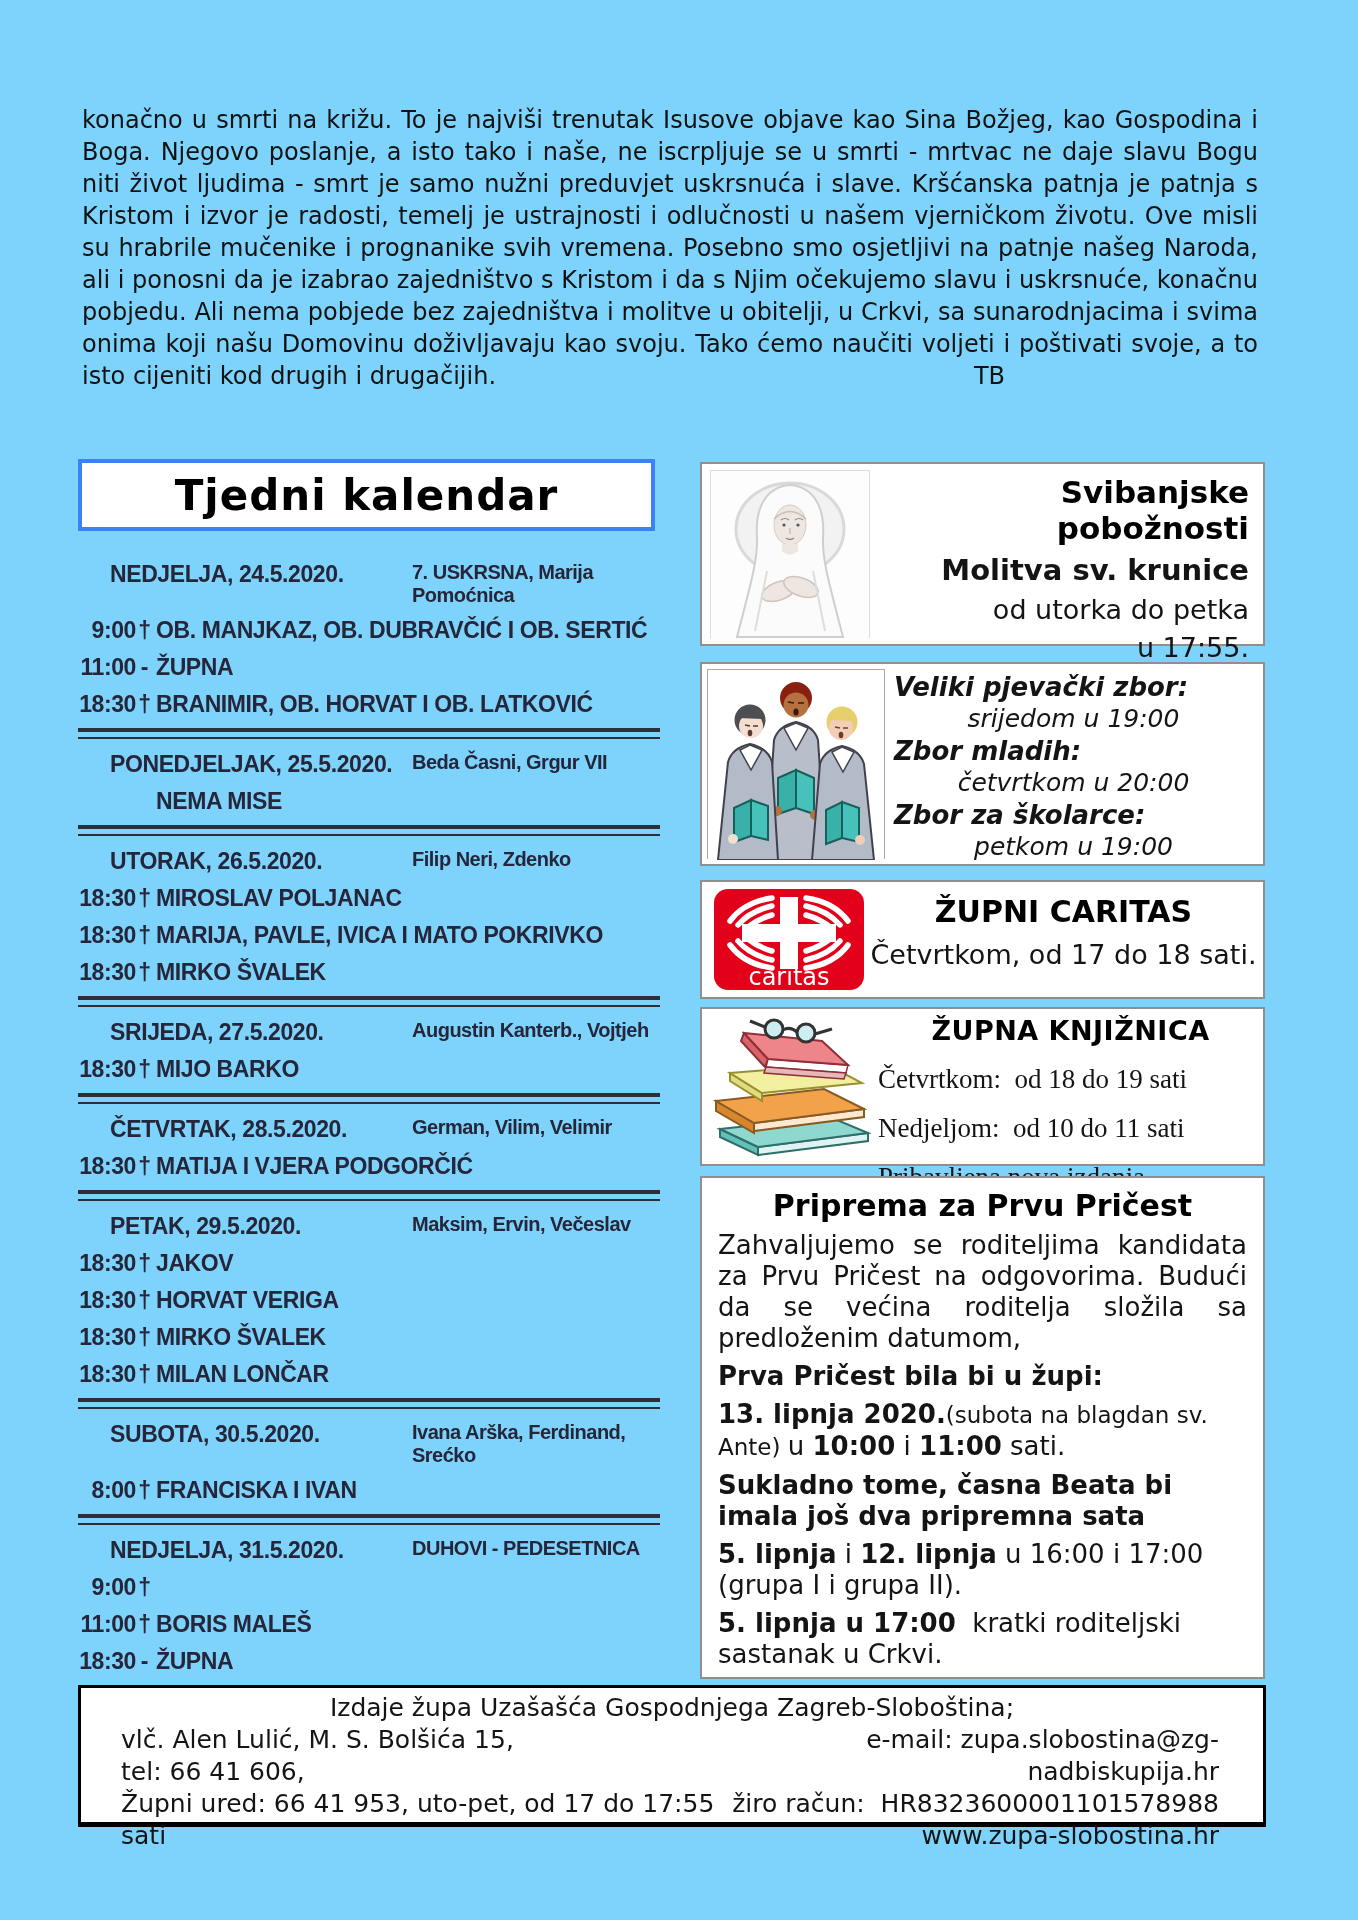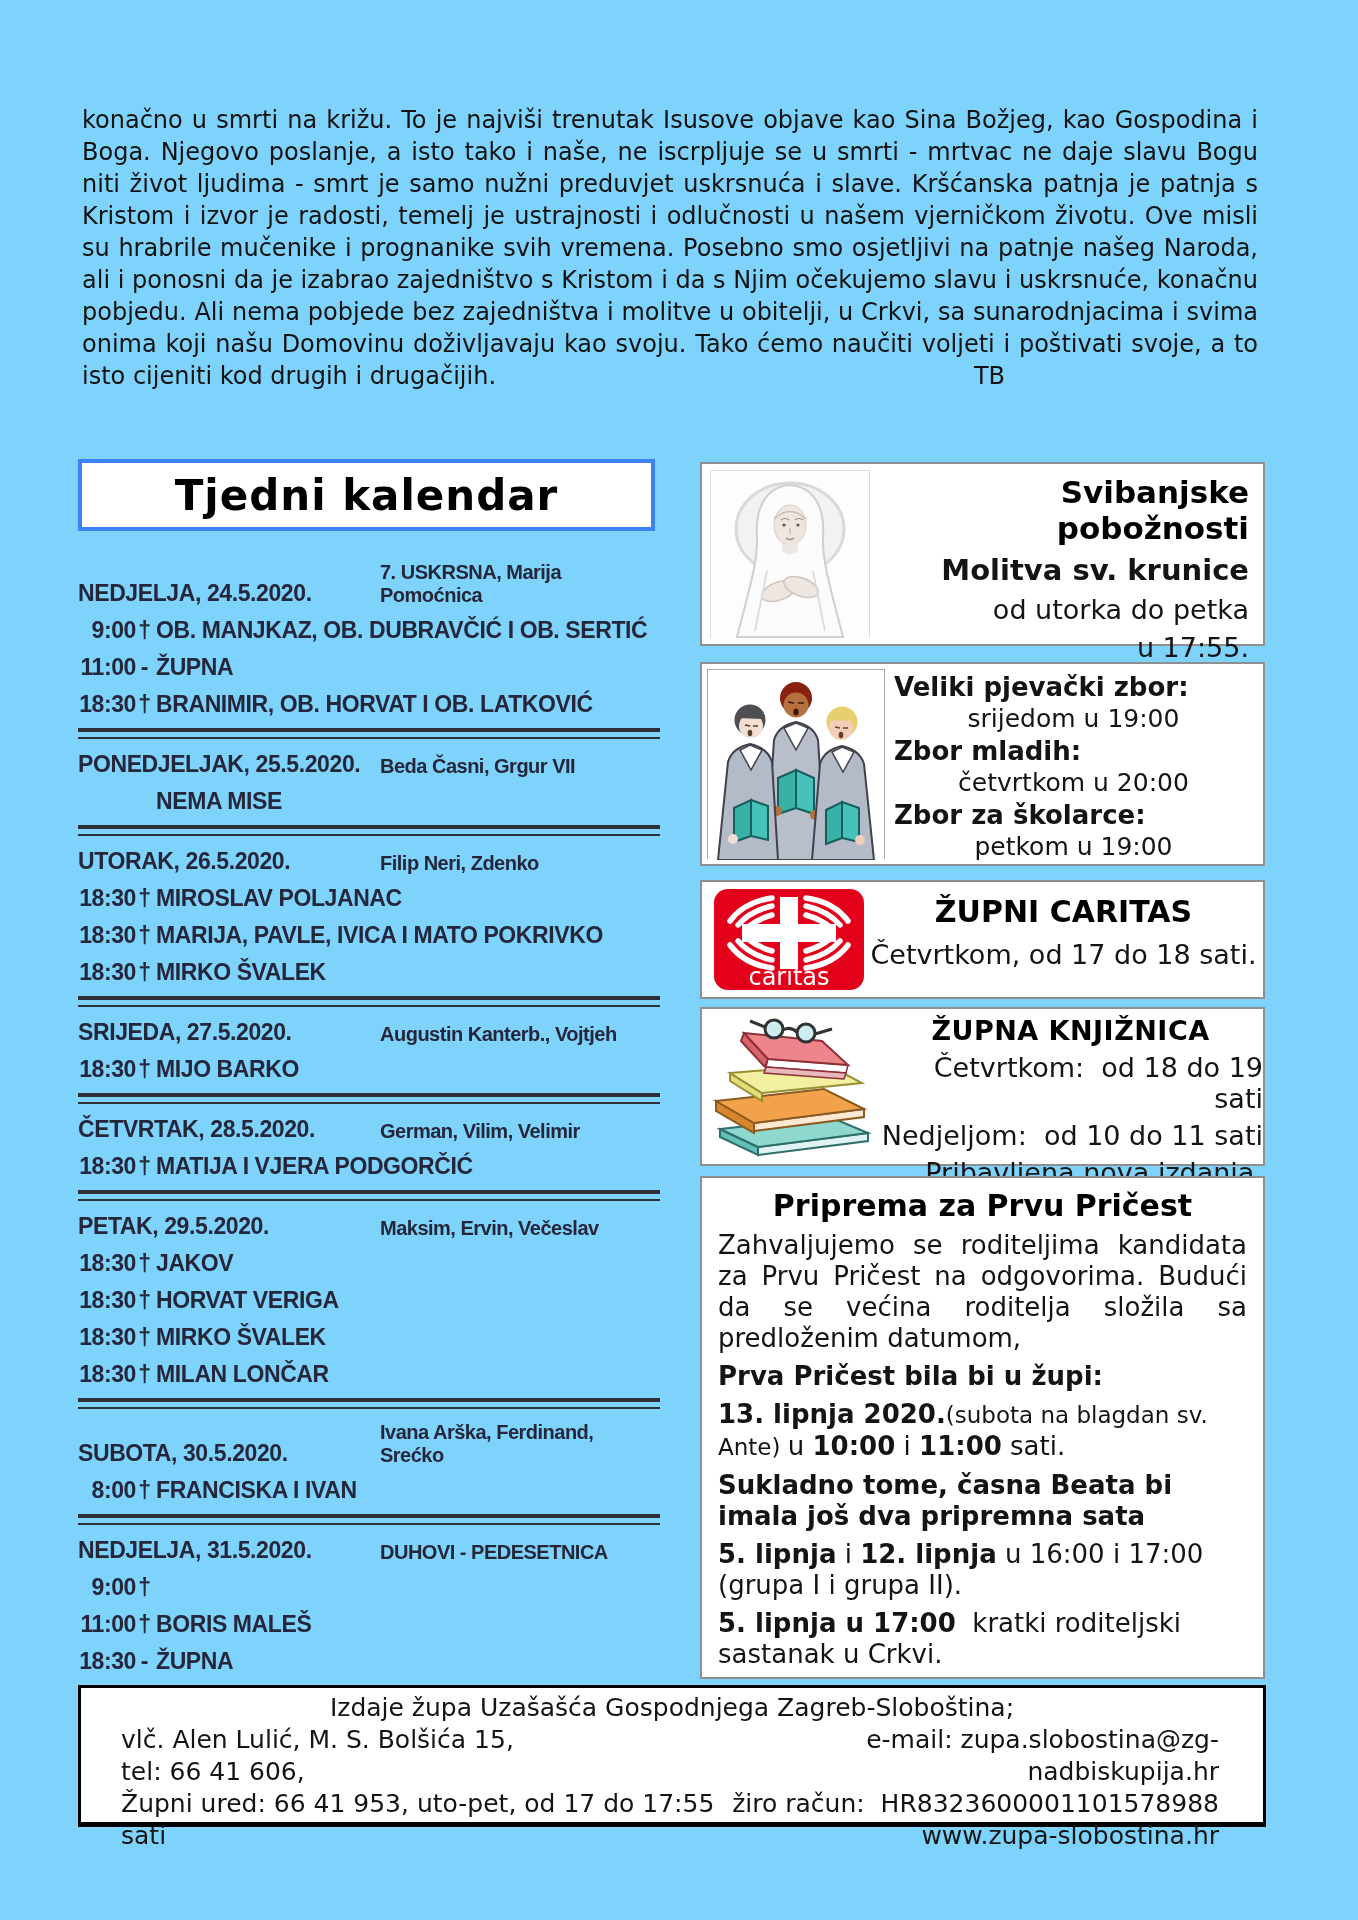--- a/index.html
+++ b/index.html
@@ -12,56 +12,56 @@
   .intro .sig{float:right;margin-right:253px;font-weight:normal;}
 
   
   .leftcol{position:absolute;left:78px;top:459px;width:582px;}
   .cal-title-box{width:577px;height:72px;border:4px solid #3b82f6;box-sizing:border-box;
                  display:flex;align-items:center;justify-content:center;background:#fff;}
   .cal-title{font-weight:bold;font-size:42px;letter-spacing:1px;color:#000;}
   .calendar{margin-top:18px;font-family:"Liberation Sans",sans-serif;font-weight:bold;
             color:#26263a;letter-spacing:-0.4px;}
   .day{padding:12px 0 10px 0;}
-  .day-header{display:flex;align-items:flex-end;}
+  .day-header{display:flex;align-items:flex-start;margin-left:32px;}
   .day-date{min-width:302px;font-size:23px;}
   .day-saint{flex:1;font-size:20px;letter-spacing:-0.5px;}
   .mass{display:flex;margin-top:10px;font-size:23px;}
   .m-time{width:58px;text-align:right;}
   .m-sep{width:17px;text-align:center;}
   .m-text{flex:1;margin-left:3px;}
   .divider{border-top:4px solid #2e2e38;border-bottom:2px solid #2e2e38;height:5px;}
 
   
   .box{position:absolute;left:700px;width:565px;border:2px solid #8f8f8f;
        background:#fff;box-sizing:border-box;}
   #box-devotions{top:462px;height:184px;display:flex;}
   .mary-wrap{margin:6px 0 6px 8px;border:1px solid #ddd;line-height:0;}
   .dev-text{flex:1;text-align:right;padding:10px 14px 0 0;}
   .dev-title{font-size:31px;font-weight:bold;color:#000;}
   .dev-sub{font-size:29px;font-weight:bold;margin-top:7px;}
   .dev-line{font-size:27px;margin-top:7px;}
 
-  #box-choir{top:662px;height:204px;display:flex;}
+  #box-choir{top:662px;height:204px;display:flex;font-style:italic;}
   .choir-wrap{margin:5px;border:1px solid #aaa;line-height:0;}
   .choir-text{flex:1;padding:8px 10px 0 4px;}
   .choir-label{font-size:26px;font-weight:bold;}
   .choir-time{font-size:25px;text-align:center;margin:2px 0 3px 0;}
 
   #box-caritas{top:880px;height:119px;display:flex;}
   .caritas-wrap{margin:7px 0 0 12px;line-height:0;}
   .car-text{flex:1;text-align:center;padding-top:12px;}
   .car-title{font-size:30px;font-weight:bold;color:#000;}
   .car-line{font-size:27px;margin-top:10px;}
 
   #box-library{top:1007px;height:159px;display:flex;}
   .books-wrap{margin:8px 0 0 8px;line-height:0;}
   .lib-text{flex:1;padding:6px 0 0 0;}
   .lib-title{font-size:27px;font-weight:bold;text-align:center;letter-spacing:0.5px;color:#000;}
-  .lib-line{font-size:27px;text-align:right;margin-top:6px;}
+  .lib-line{font-size:27px;margin-top:18px;font-family:Liberation Serif, serif;}
 
   #box-communion{top:1176px;height:503px;padding:8px 16px;}
   .com-title{font-size:30px;font-weight:bold;text-align:center;margin:2px 0 0 0;color:#000;}
   .cp{font-size:26px;line-height:31px;margin:7px 0 0 0;}
   .cp.justify{text-align:justify;}
   .cp .b{font-weight:bold;}
   .cp .small{font-size:23px;}
 
   
   .footer{position:absolute;left:78px;top:1685px;width:1188px;height:142px;

